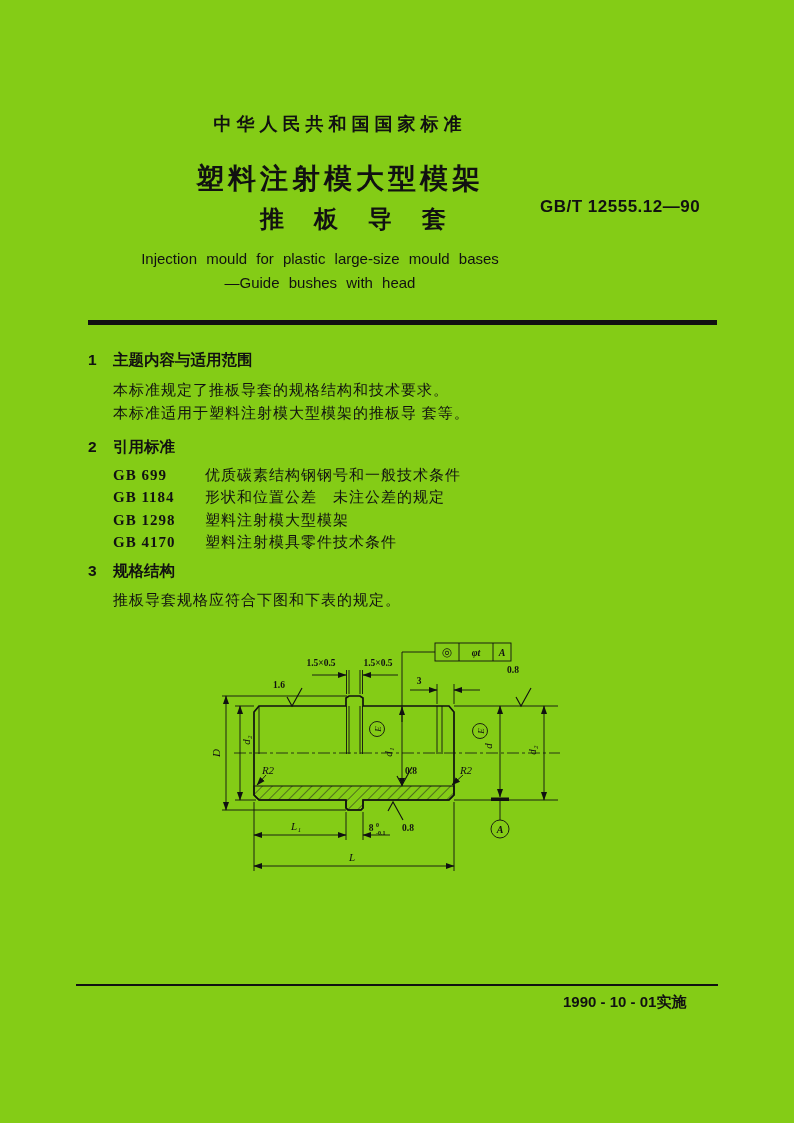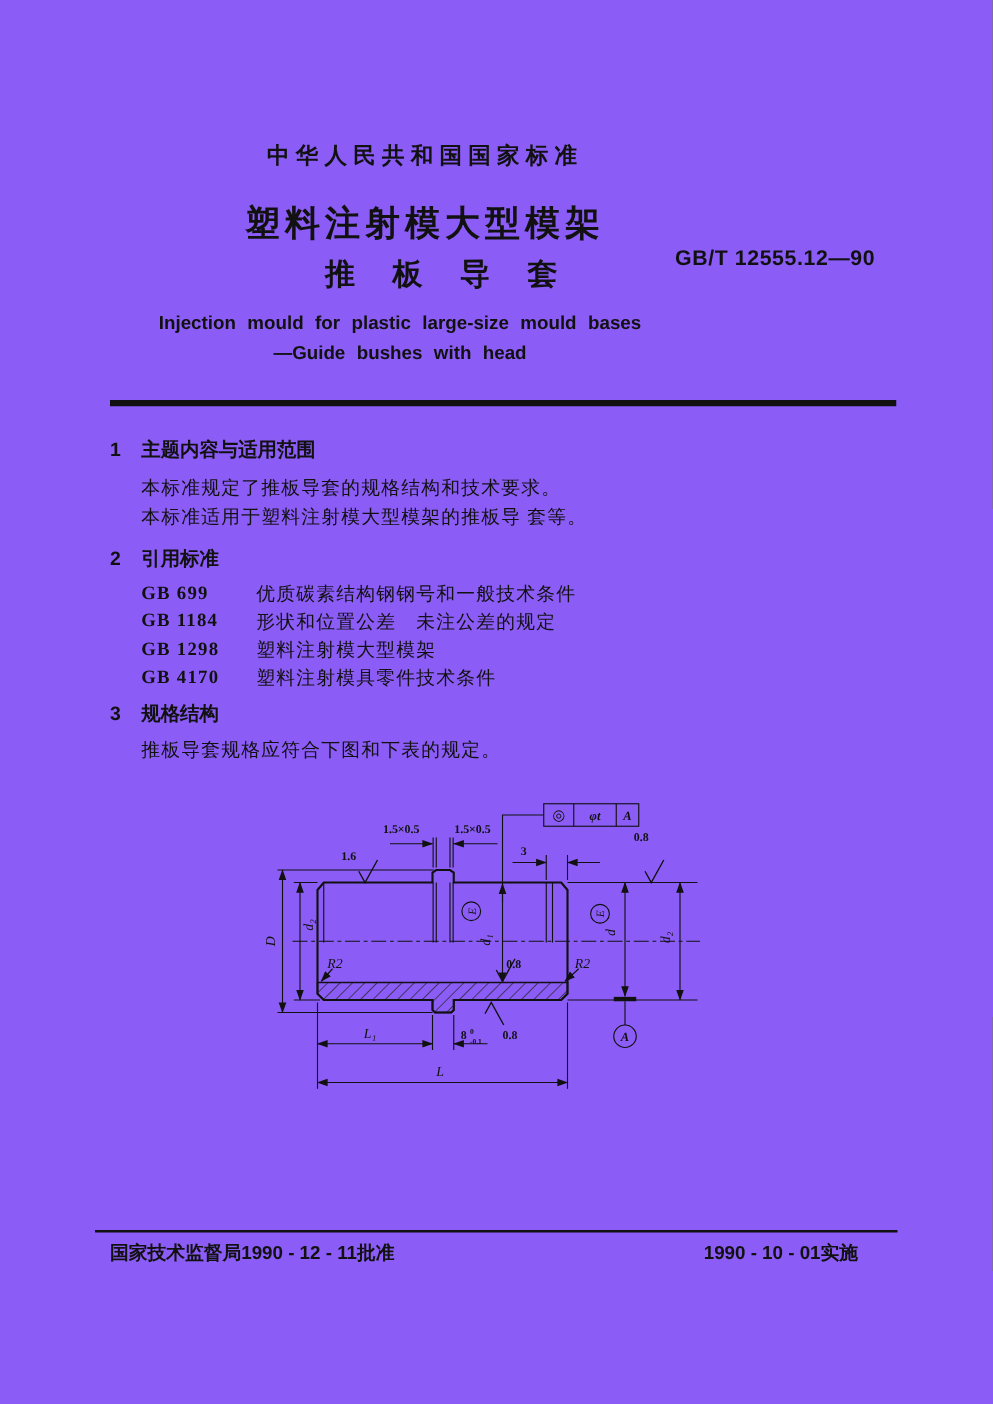--- a/index.html
+++ b/index.html
@@ -1,26 +1,26 @@
 <!DOCTYPE html>
 <html><head>
 <meta charset="utf-8">
 <style>
   html,body{margin:0;padding:0;background:#777;}
-  #page{position:relative;width:794px;height:1123px;background:#8b5cf6;overflow:hidden;
+  #page{position:relative;width:794px;height:1123px;background:#84cc16;overflow:hidden;
         font-family:"Liberation Serif", serif;color:#111;}
   .abs{position:absolute;}
   .cn-head{font-family:"Liberation Sans", sans-serif;font-weight:bold;}
   .center-box{left:60px;width:560px;text-align:center;}
   .title-cn1{top:160px;font-size:28px;letter-spacing:4px;}
   .title-cn2{top:203px;font-size:24px;letter-spacing:30px;padding-left:28px;}
   .header-cn{top:112px;font-size:18px;letter-spacing:5px;}
   .gb-num{top:197px;left:540px;font-size:17px;font-family:"Liberation Sans",sans-serif;font-weight:bold;letter-spacing:0.5px;text-align:center;}
   .en-box{left:0;width:640px;text-align:center;font-family:"Liberation Sans",sans-serif;
-          font-weight:bold;font-size:15px;word-spacing:5px;}
+          font-weight:normal;font-size:15px;word-spacing:5px;}
   .en1{top:250px;} .en2{top:274px;}
   .bar{top:320px;left:88px;width:629px;height:5px;background:#111;}
   .sec-h{font-family:"Liberation Sans",sans-serif;font-weight:bold;font-size:15.5px;left:88px;}
   .sec-h .num{display:inline-block;width:25px;}
   .para{left:113px;font-size:15px;letter-spacing:1px;}
   .refs{top:464px;left:113px;font-size:15px;}
   .ref-row{height:22.5px;display:flex;align-items:center;}
   .ref-code{display:inline-block;width:92px;font-weight:bold;letter-spacing:1px;}
   .ref-title{letter-spacing:1px;}
   .foot-rule{top:984px;left:76px;width:642px;height:2px;background:#111;}
@@ -230,16 +230,15 @@
       <text class="toltxt" x="164" y="207">-0.1</text>
     </g>
     <g>
       <line class="dim" x1="242" y1="174" x2="242" y2="243"></line>
       <line class="dim" x1="42" y1="238" x2="242" y2="238" marker-start="url(#arr)" marker-end="url(#arr)"></line>
       <text class="dimtxt" x="140" y="233" text-anchor="middle">L</text>
     </g>
   </svg>
 
   <div class="abs foot-rule"></div>
-  <div class="abs footer-l">国家技术监督局1990 - 12 - 11批准</div>
   <div class="abs footer-r">1990 - 10 - 01实施</div>
 
 </div>
 
 </body></html>

